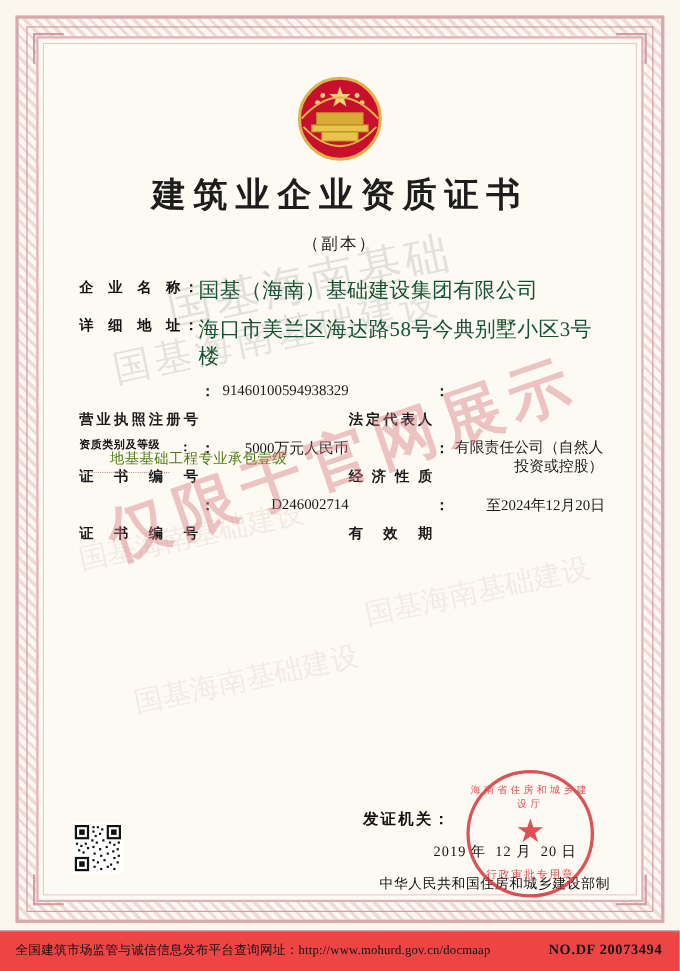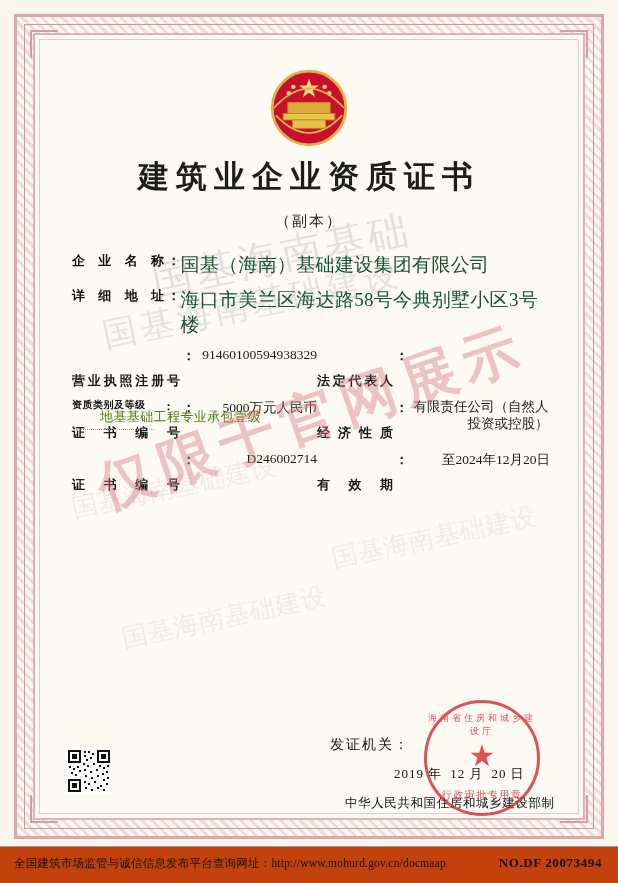--- a/index.html
+++ b/index.html
@@ -169,21 +169,21 @@
     border-bottom: 1px dotted #c09396;
     height: 0;
   }
 
   
   .issuer {
     position: absolute;
     left: 330px;
     top: 736px;
     font-size: 14px;
-    font-weight: normal;
+    font-weight: bold;
     letter-spacing: 2px;
     color: #111;
   }
   .date-line {
     position: absolute;
     left: 392px;
     top: 765px;
     font-size: 13px;
     color: #111;
     letter-spacing: 1px;
@@ -295,21 +295,21 @@
   }
 
   
   .footer {
     position: absolute;
     left: 0;
     bottom: 0;
     width: 618px;
     height: 36px;
     border-top: 1px solid #9c9c9c;
-    background: #c2410c;
+    background: #ef4444;
   }
   .footer-left {
     position: absolute;
     left: 14px;
     top: 9px;
     font-size: 11.5px;
     color: #111;
     letter-spacing: 0.2px;
   }
   .footer-right {

